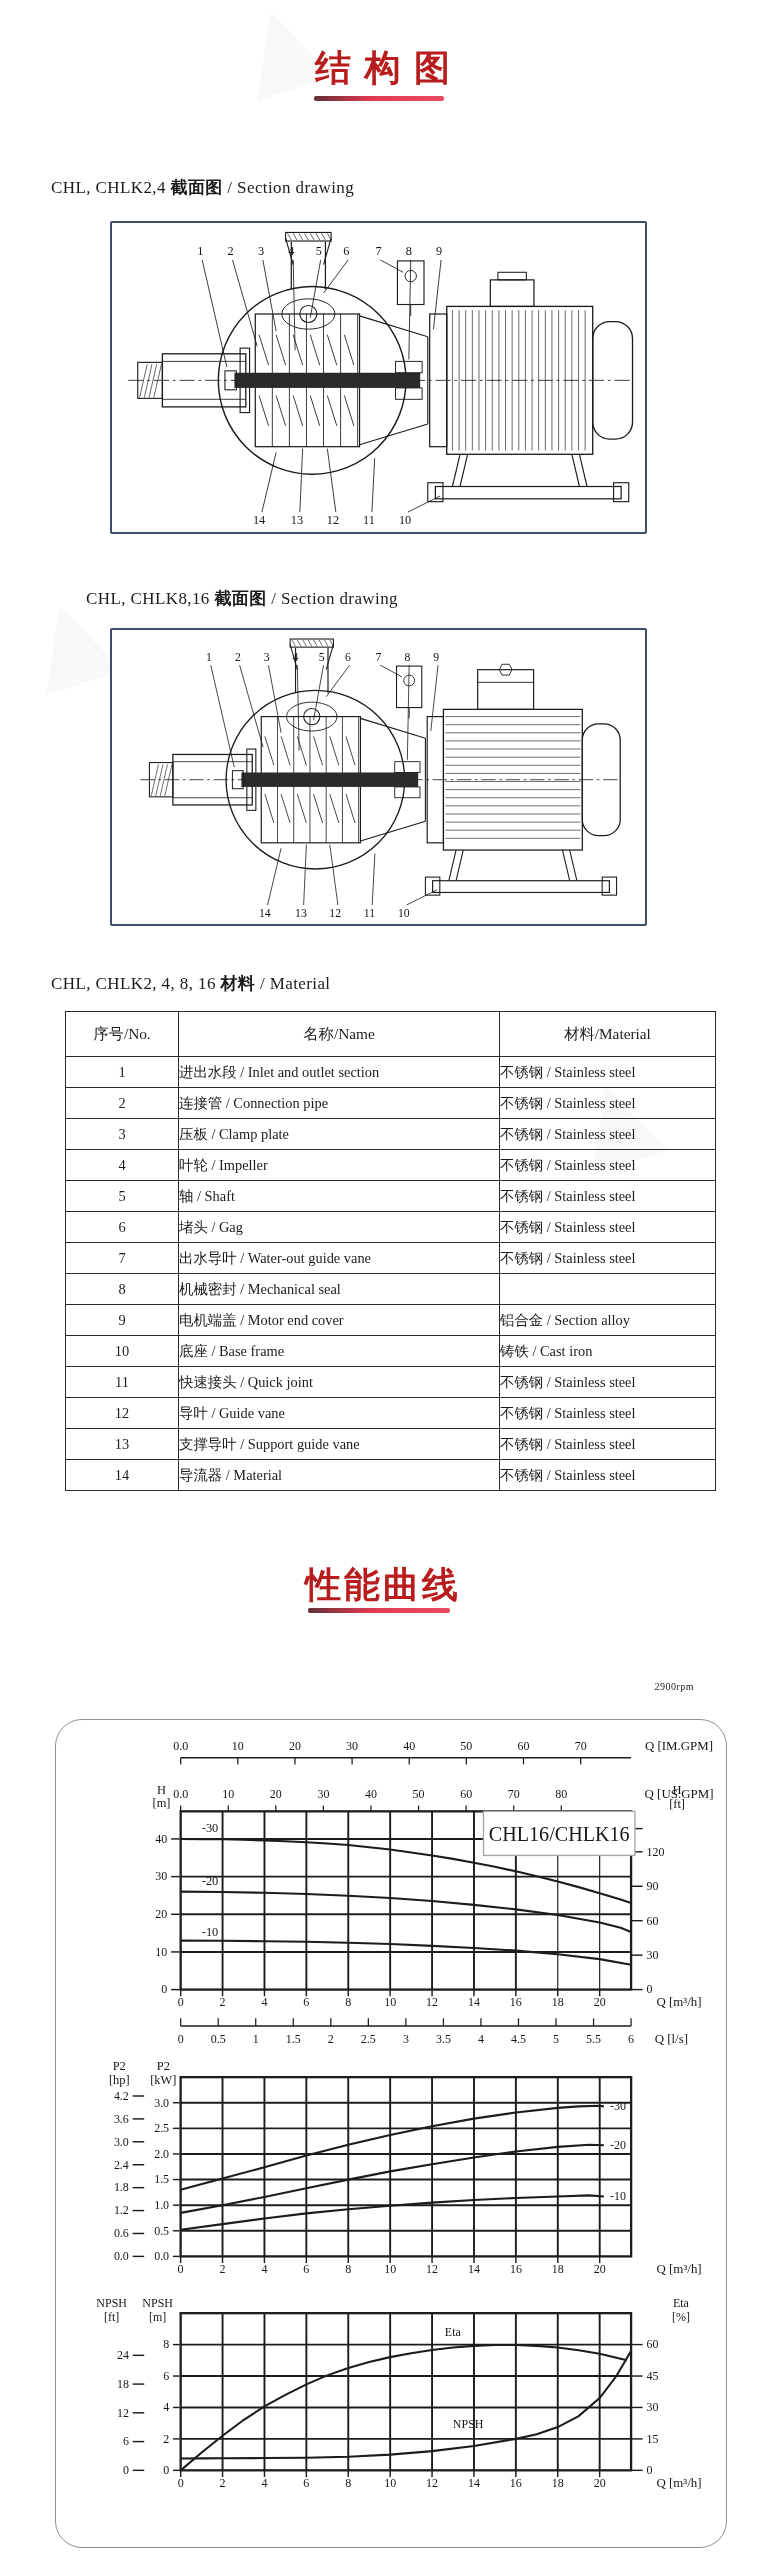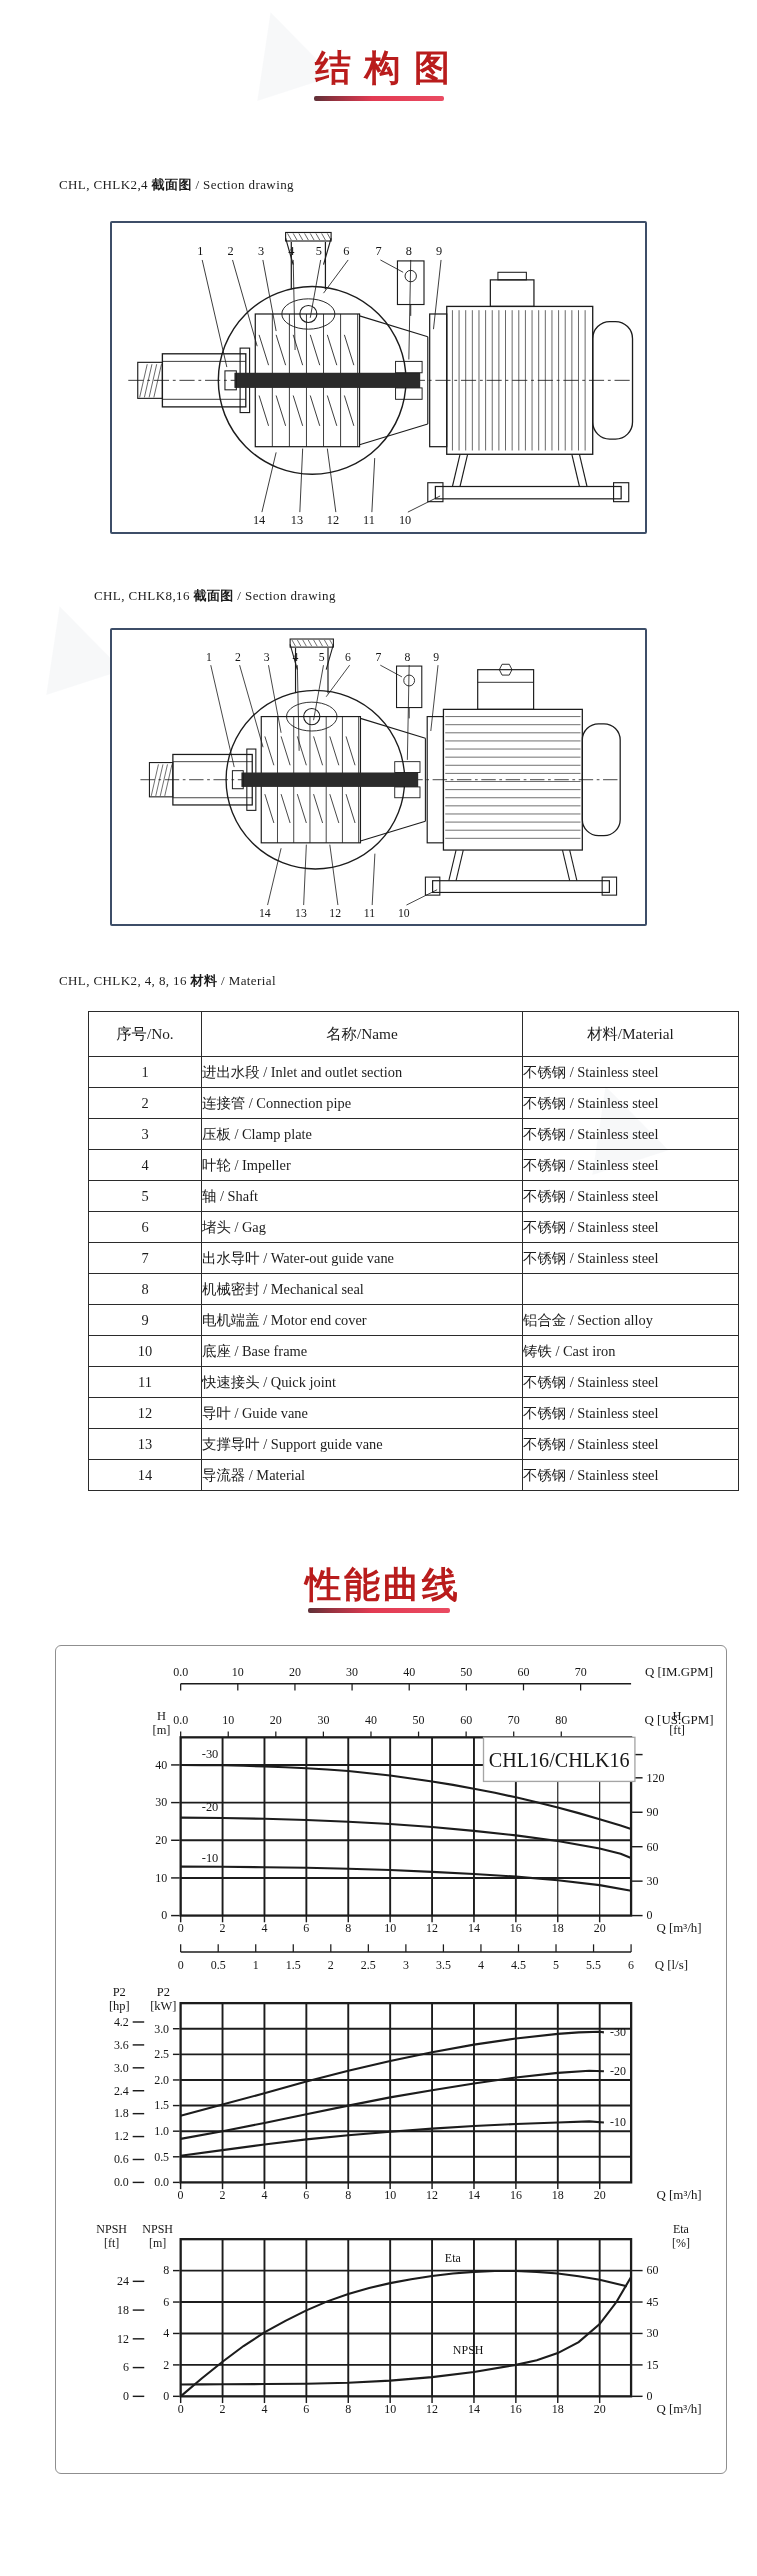--- a/index.html
+++ b/index.html
@@ -9,36 +9,36 @@
       font-size:105px;transform:rotate(-18deg);user-select:none;pointer-events:none;}
   .big-title{position:absolute;left:0;width:100%;text-align:center;margin:4px;
              font-family:"Liberation Sans","DejaVu Sans",sans-serif;font-weight:700;
              font-size:36px;color:#b91c1c;}
   .t1{top:40px;letter-spacing:13.4px;padding-left:13.4px;box-sizing:border-box;}
   .t2{top:1557px;letter-spacing:2.9px;padding-left:1px;box-sizing:border-box;}
   .red-underline{position:absolute;left:50%;transform:translateX(-50%);height:4.8px;border-radius:1.9px;
       background:linear-gradient(90deg,#5e3138 0%,#93323f 15%,#e23a52 45%,#ea4b62 100%);}
   .u1{top:96px;width:130px;}
   .u2{top:1608px;width:142px;}
-  .sec-heading{position:absolute;left:59px;font-size:13px;letter-spacing:0.4px;white-space:nowrap;}
+  .sec-heading{position:absolute;left:51px;font-size:17px;letter-spacing:0.4px;white-space:nowrap;}
   .sec-heading b{font-weight:700;}
   .hp1{top:176px;} .hp2{top:587px;margin-left:35px;} .hp3{top:972px;}
   .draw-box{position:absolute;left:110px;width:537px;border:2.4px solid #3d4e68;border-radius:1.9px;
             background:#fff;box-sizing:border-box;}
   .b1{top:221px;height:313px;} .b2{top:628px;height:298px;}
   .draw-box svg{display:block;width:100%;height:100%;}
   table.mat{position:absolute;left:65px;top:1011px;width:650px;border-collapse:collapse;
-            font-size:14.4px;table-layout:fixed;margin-left:23px;}
+            font-size:14.4px;table-layout:fixed;}
   table.mat th,table.mat td{border:1.5px solid #2b2b2b;font-weight:normal;height:30px;
             padding:0;overflow:hidden;white-space:nowrap;}
   table.mat th{height:44px;text-align:center;font-size:15.3px;}
   td.c0{text-align:center;} td.c1{padding-left:40px;} td.c2{padding-left:23px;}
   .rpm{position:absolute;top:1681px;right:63px;font-size:10px;letter-spacing:0.5px;}
-  .panel{position:absolute;left:55px;top:1645px;width:672px;height:829px;
-         border:1.9px solid #8f8f8f;border-radius:6px;background:#fff;box-sizing:border-box;}
+  .panel{position:absolute;left:55px;top:1719px;width:672px;height:829px;
+         border:1.9px solid #8f8f8f;border-radius:27px;background:#fff;box-sizing:border-box;}
   .panel svg{position:absolute;left:0;overflow:visible;}
   #c1{top:6.7px;} #c2{top:333px;} #c3{top:574px;}
   svg text{fill:#161616;font-family:"Liberation Serif","DejaVu Serif",serif;}
 </style>
 </head>
 <body>
 
 <div class="page">
   <span class="wm" style="left:240px;top:-19px">▲</span>
   <span class="wm" style="left:29px;top:575px">▲</span>

